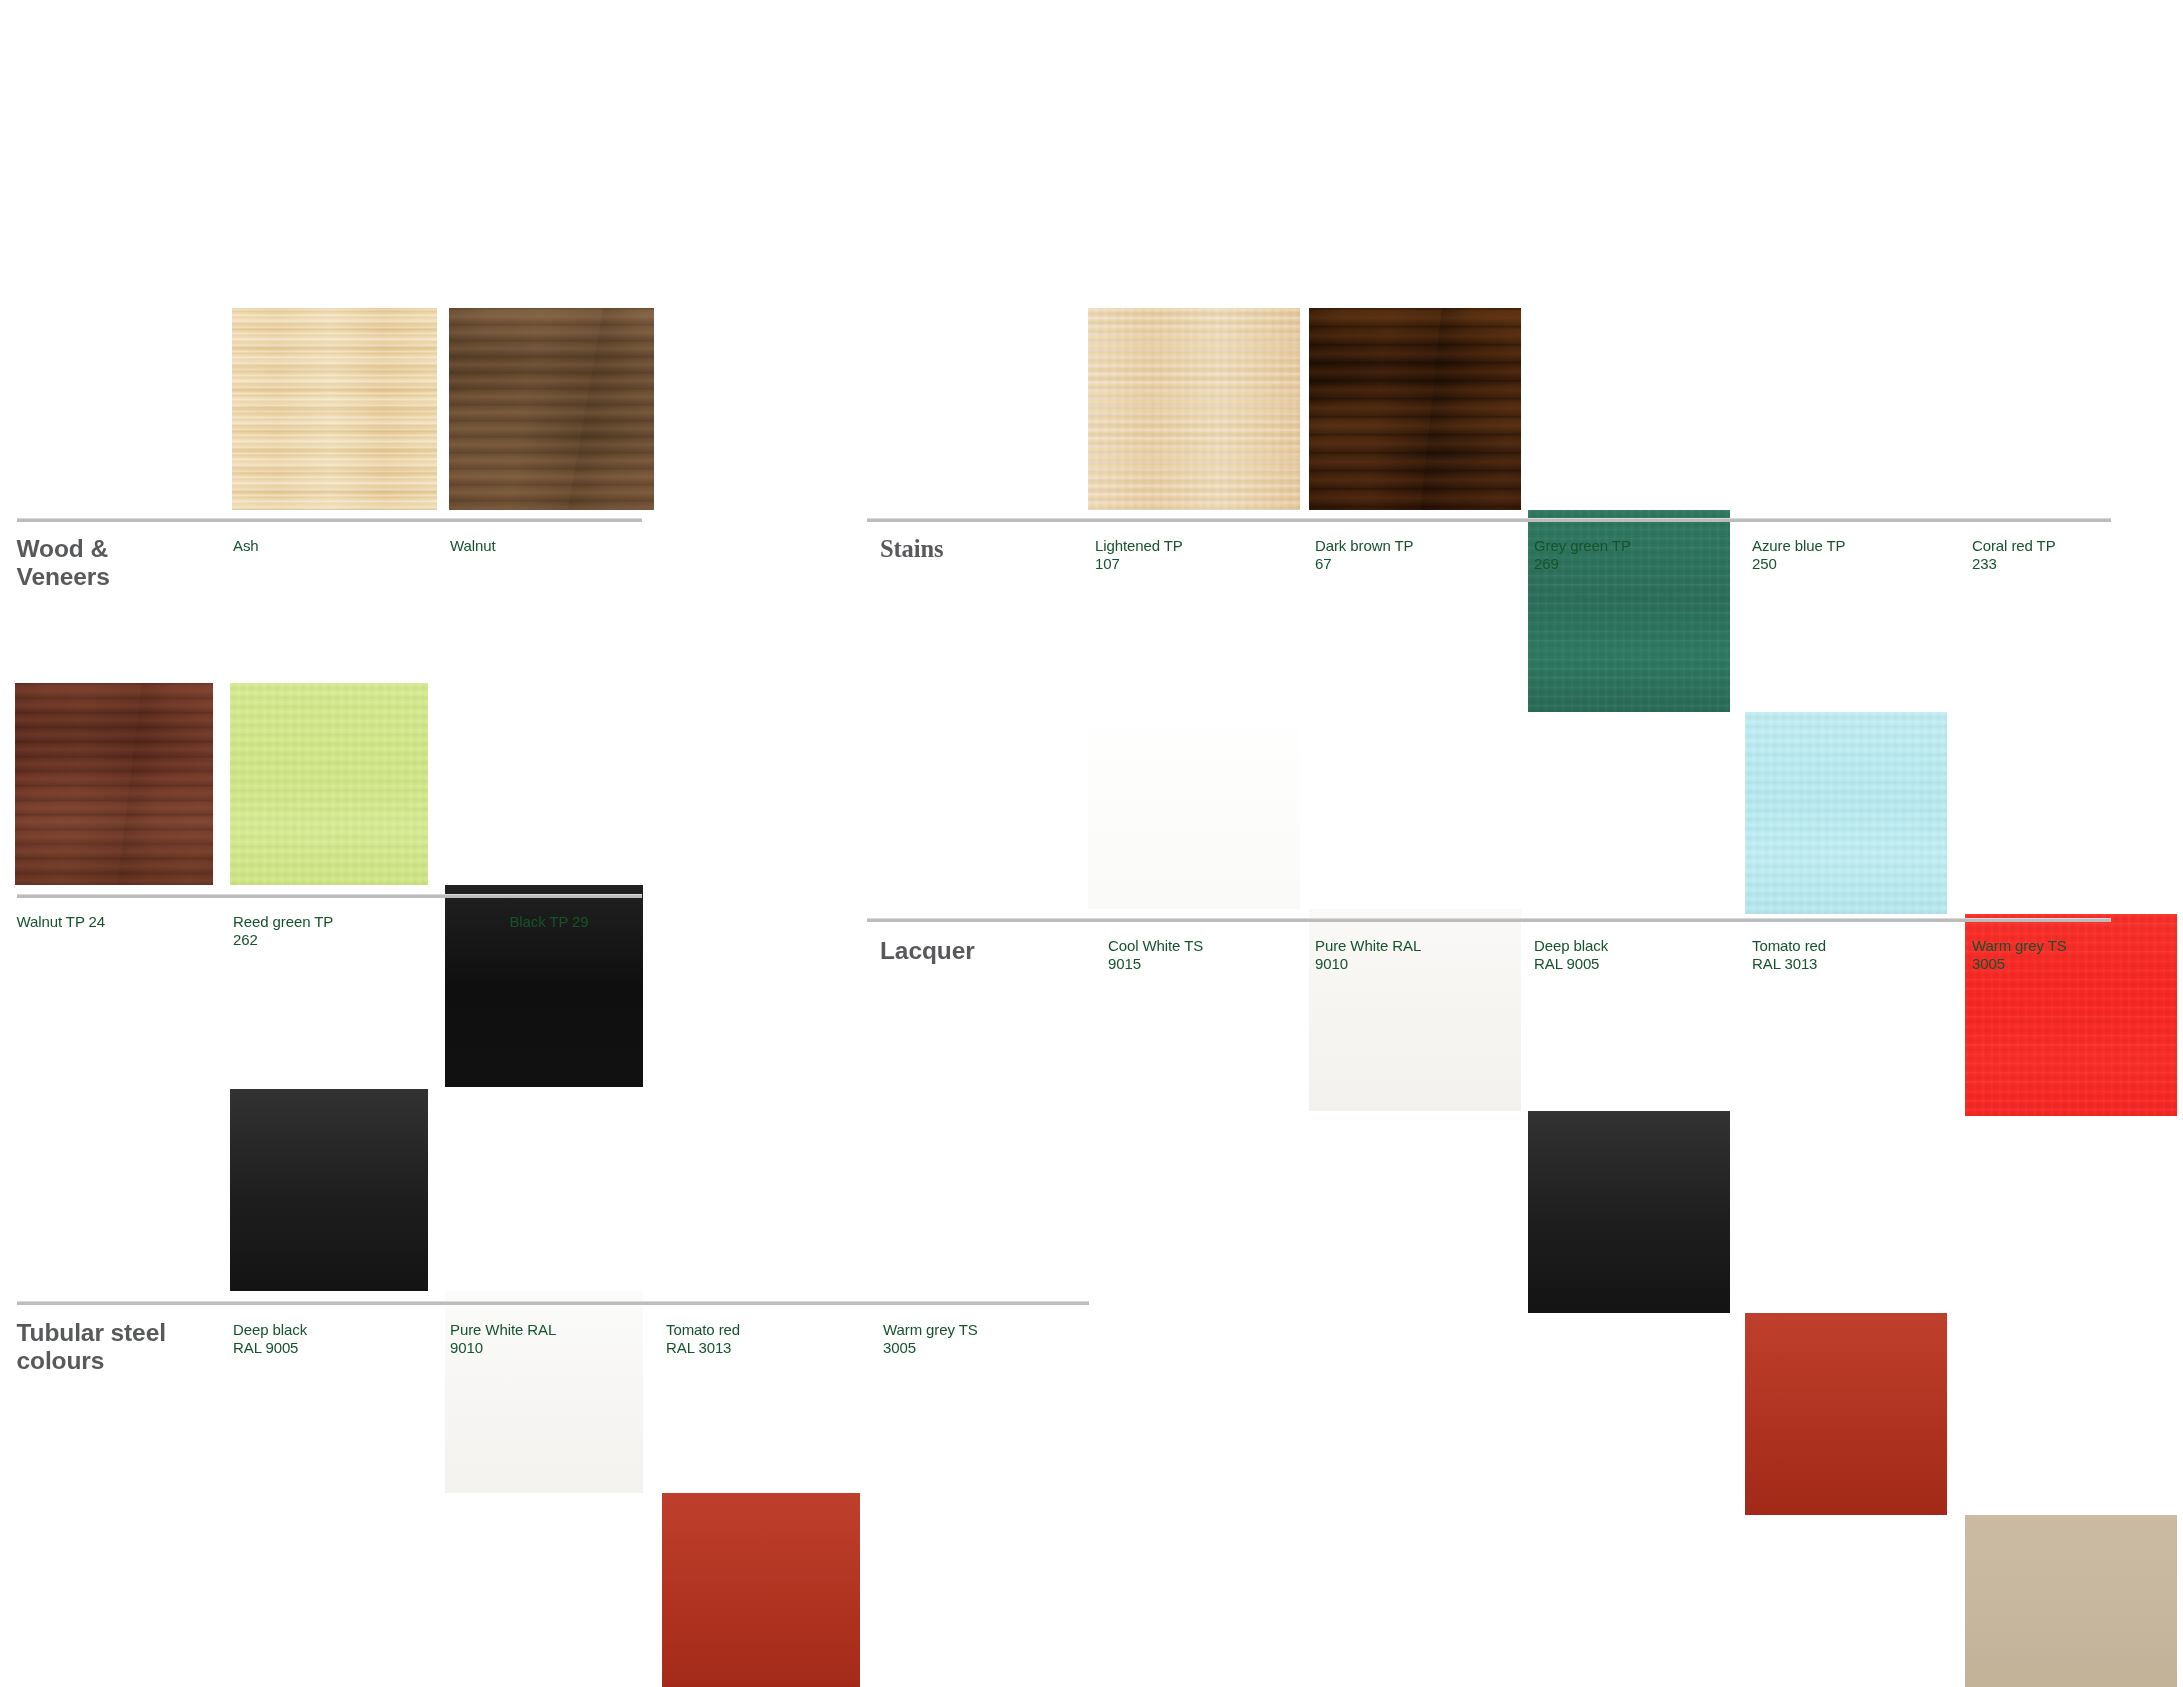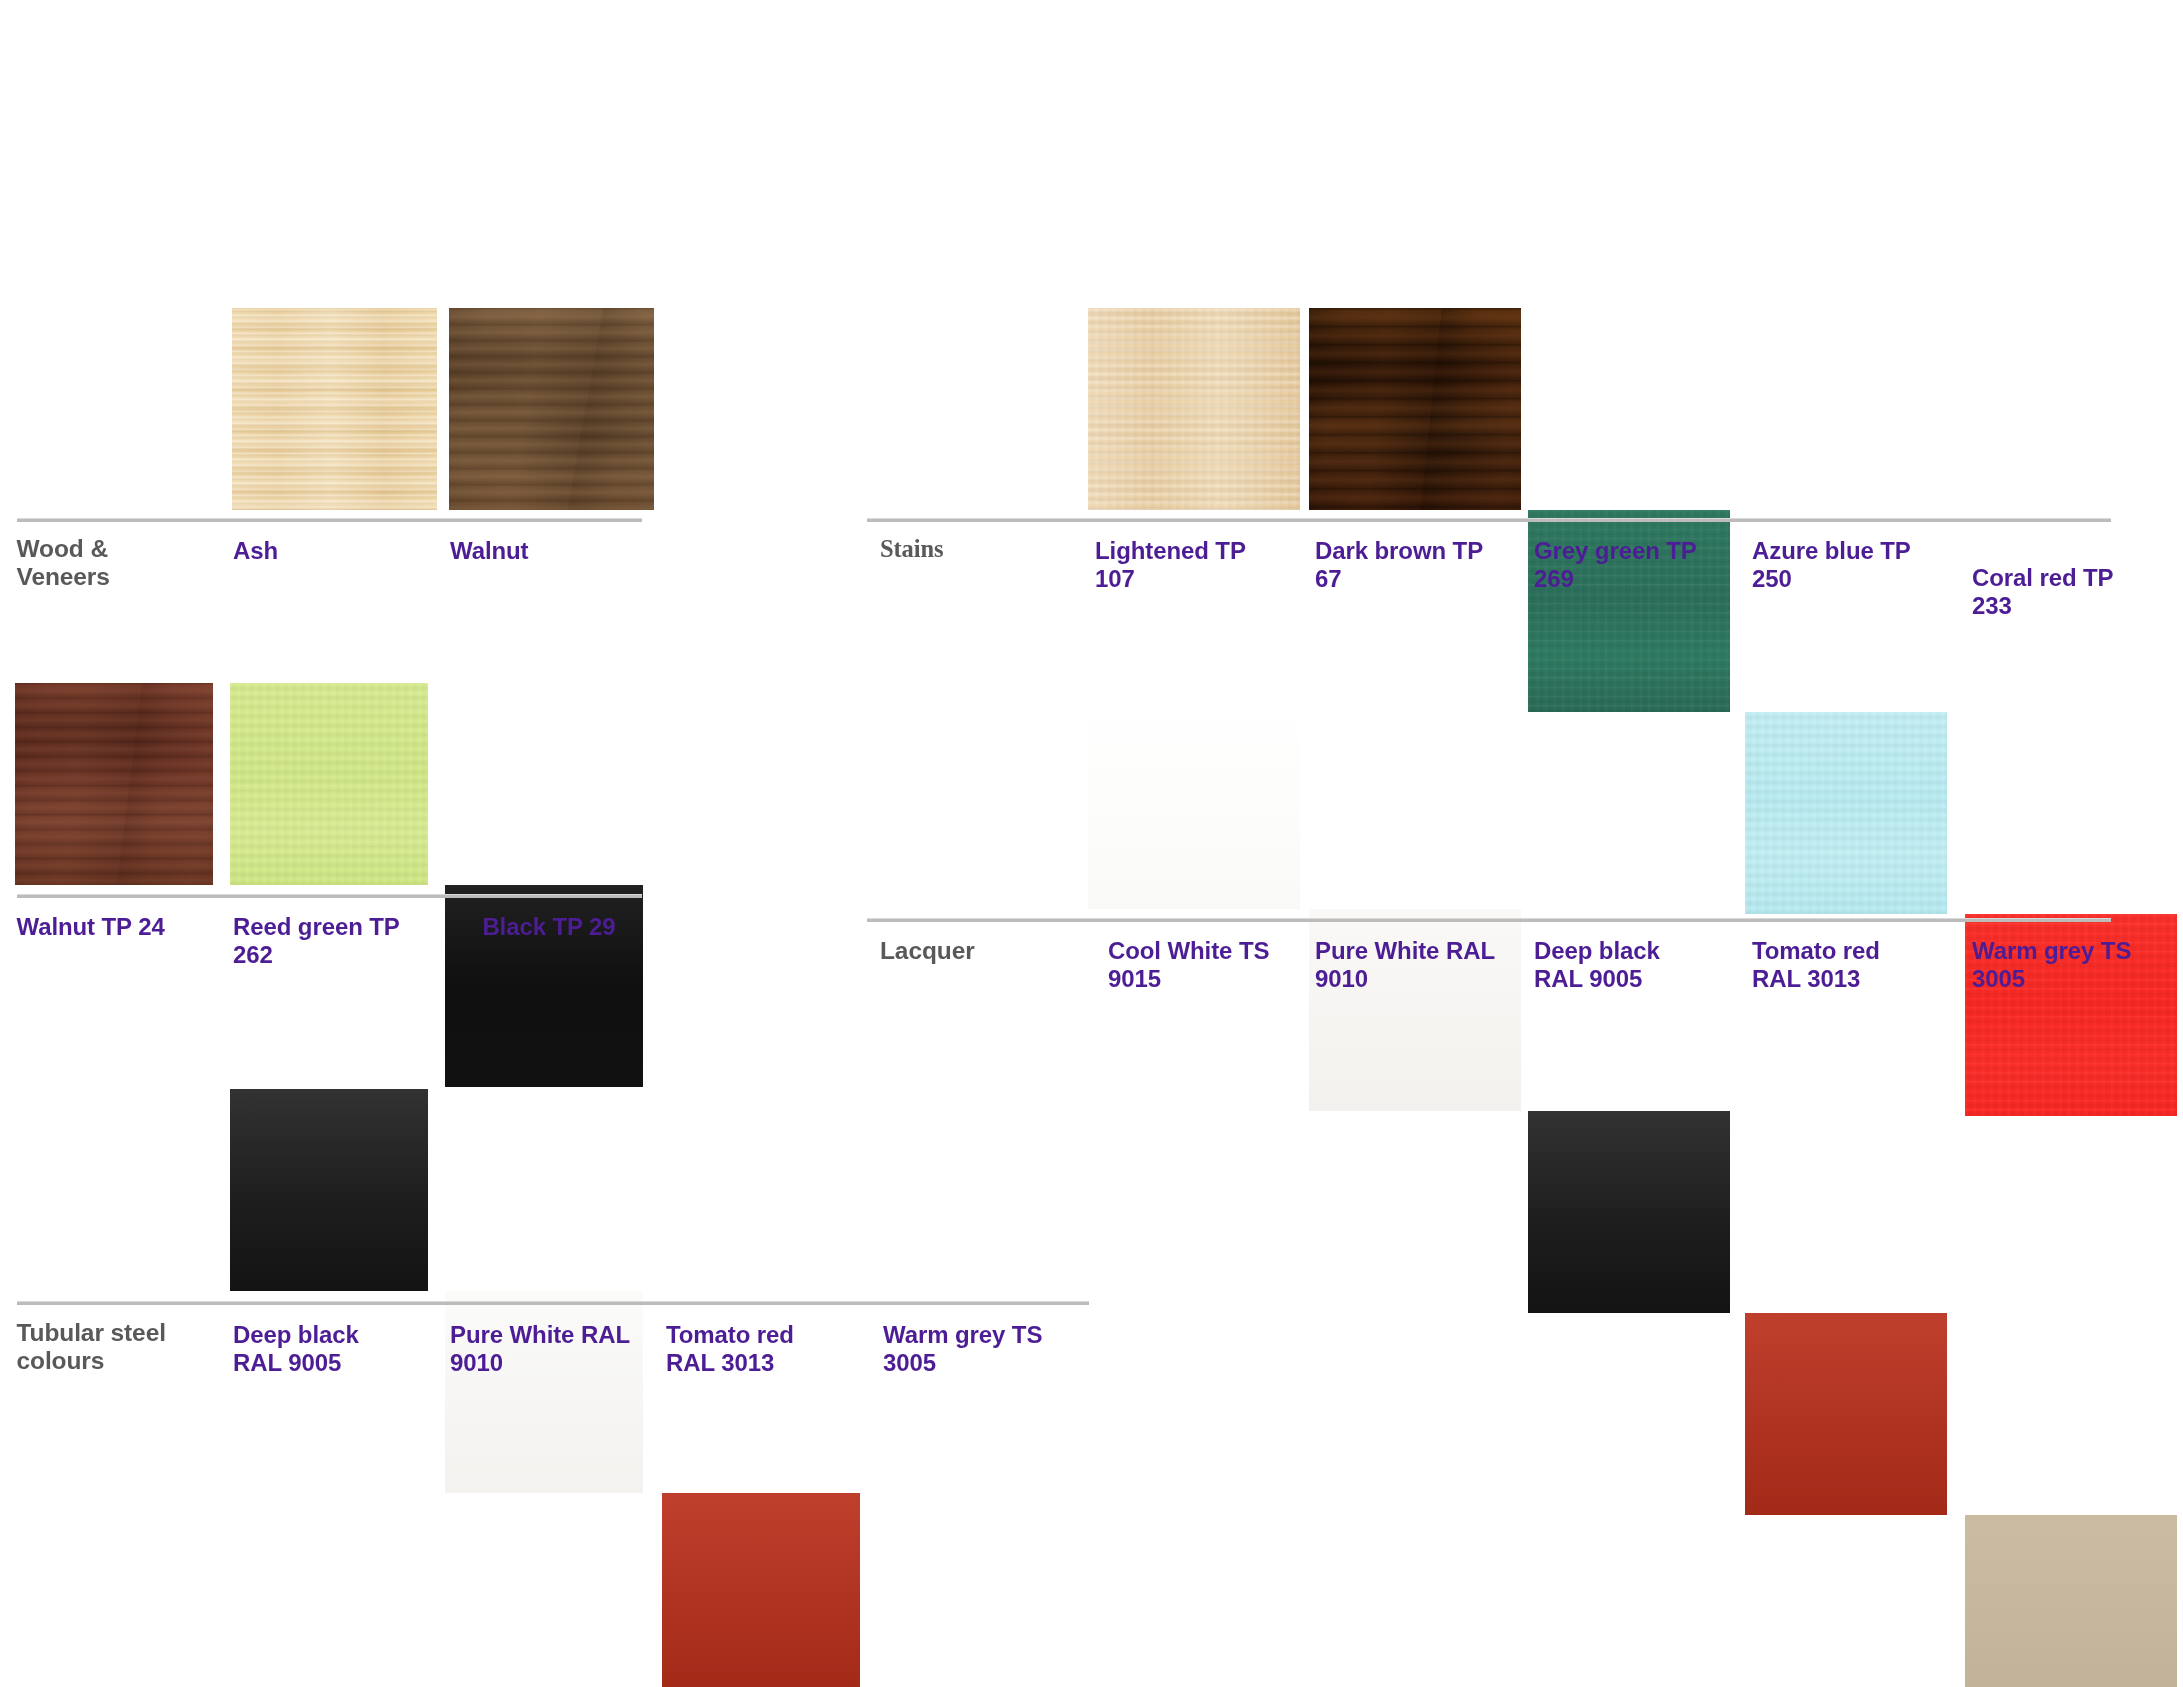--- a/index.html
+++ b/index.html
@@ -48,23 +48,23 @@
     position: absolute;
     font-size: 24.5px;
     font-weight: bold;
     color: #58595b;
     line-height: 1.16;
     letter-spacing: -0.1px;
   }
 
   .item-label {
     position: absolute;
-    font-size: 24px;
-    font-weight: bold;
-    color: #4c1d95;
+    font-size: 15px;
+    font-weight: normal;
+    color: #14532d;
     line-height: 1.17;
     letter-spacing: -0.1px;
   }
 
   
   .grain-ash {
     background-color: #ecd3a1;
     background-image:
       repeating-linear-gradient(to bottom,
         rgba(255,255,255,0.00) 0px,
@@ -227,21 +227,21 @@
     <div class="item-label" style="left:1534px; top:537px; width:198px;">
       <div>Grey green TP</div>
       <div>269</div>
     </div>
 
     <div class="item-label" style="left:1752px; top:537px; width:198px;">
       <div>Azure blue TP</div>
       <div>250</div>
     </div>
 
-    <div class="item-label" style="left:1972px; top:564px; width:198px;">
+    <div class="item-label" style="left:1972px; top:537px; width:198px;">
       <div>Coral red TP</div>
       <div>233</div>
     </div>
   </div>
 
   <div class="section" style="left:0; top:0; width:728px; height:979px;">
 
     <div class="swatch grain-walnuttp" style="left:14.6px; top:683px; width:198px;"></div>
 
     <div class="swatch flat tex-tint" style="left:230px; top:683px; width:198px; background-color:#b7cd87;

